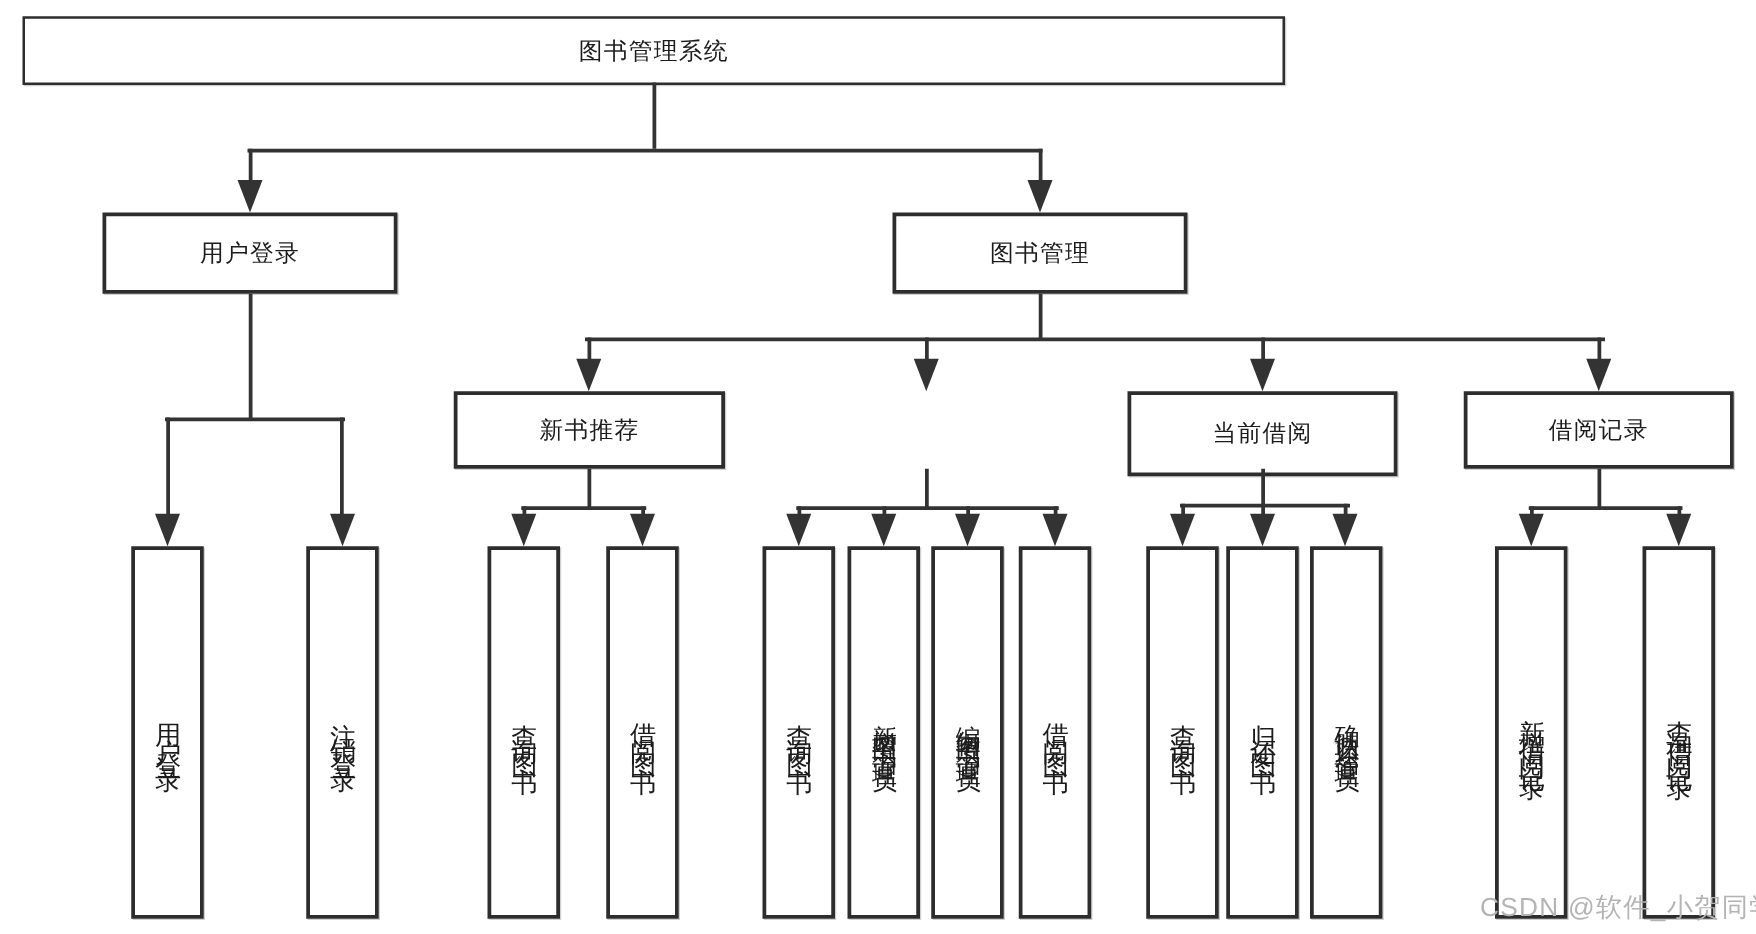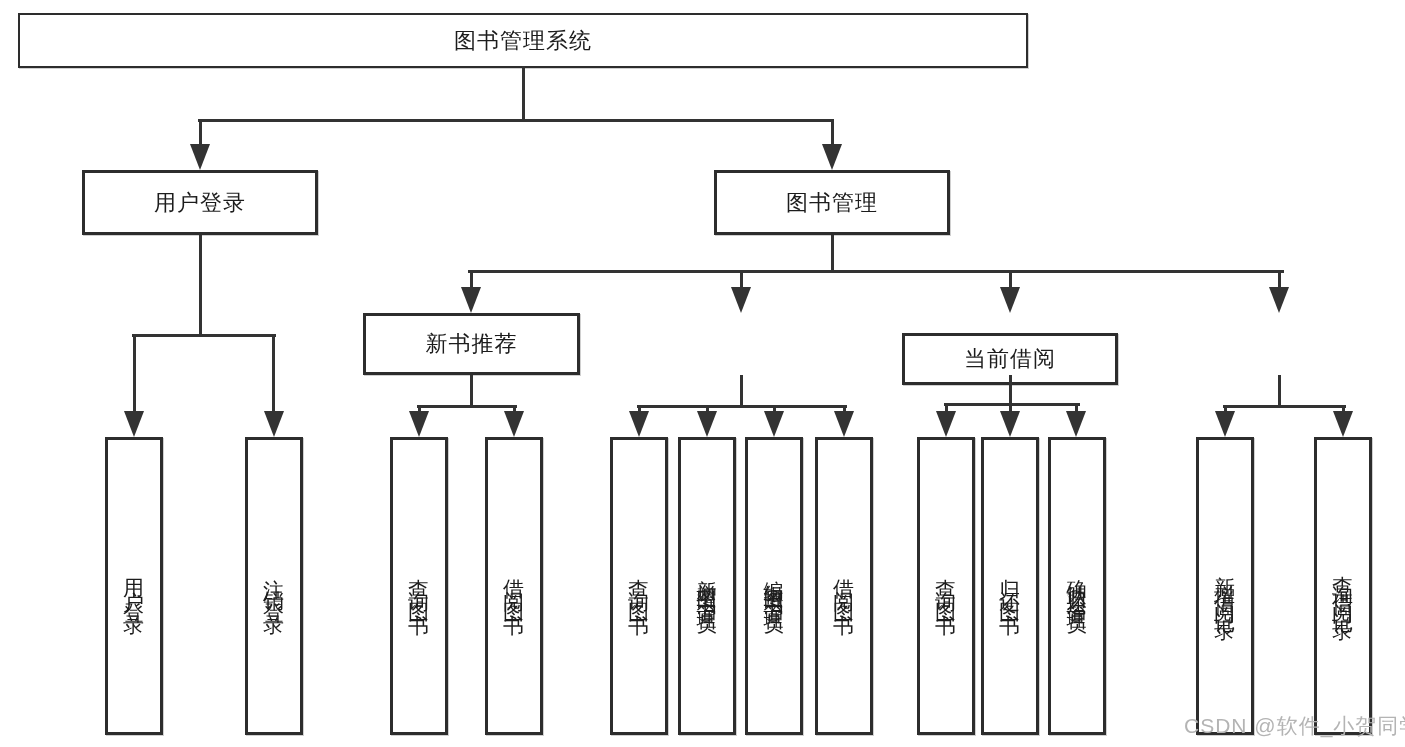--- a/index.html
+++ b/index.html
@@ -10,21 +10,21 @@
   .node{
     position:absolute;
     box-sizing:border-box;
     border:3px solid #2d2d2d;
     background:#ffffff;
     display:flex;align-items:center;justify-content:center;
     color:#1c1c1c;
     box-shadow:1px 1px 0 rgba(120,120,120,.35);
   }
   .node.root{border-width:2px;}
-  .hlabel{font-size:22px;letter-spacing:1px;white-space:nowrap;}
+  .hlabel{font-size:19px;letter-spacing:1px;white-space:nowrap;}
 
   .leaf{
     position:absolute;top:437px;width:58px;height:298px;
     box-sizing:border-box;border:3px solid #2d2d2d;background:#fff;
     display:flex;align-items:center;justify-content:center;
     box-shadow:1px 1px 0 rgba(120,120,120,.35);
   }
   .vlabel{
     writing-mode:vertical-rl;text-orientation:mixed;
     font-size:21px;color:#1c1c1c;letter-spacing:12px;
@@ -65,24 +65,27 @@
 
   <div class="node" style="left:714px;top:170px;width:236px;height:65px;">
     <span class="hlabel">图书管理</span>
   </div>
 
   <div class="node" style="left:363px;top:313px;width:217px;height:62px;">
     <span class="hlabel">新书推荐</span>
   </div>
 
 
-  <div class="node" style="left:902px;top:313px;width:216px;height:52px;margin-top:20px;">
+  <div class="node" style="left:902px;top:313px;width:216px;height:68px;">
     <span class="hlabel">当前借阅</span>
   </div>
 
+  <div class="node" style="left:1171px;top:313px;width:216px;height:62px;">
+    <span class="hlabel">借阅记录</span>
+  </div>
 
   <div class="leaf" style="left:105px;">
     <span class="vlabel">用户登录</span>
   </div>
   <div class="leaf" style="left:245px;">
     <span class="vlabel">注销登录</span>
   </div>
 
   <div class="leaf" style="left:390px;">
     <span class="vlabel">查询图书</span>

